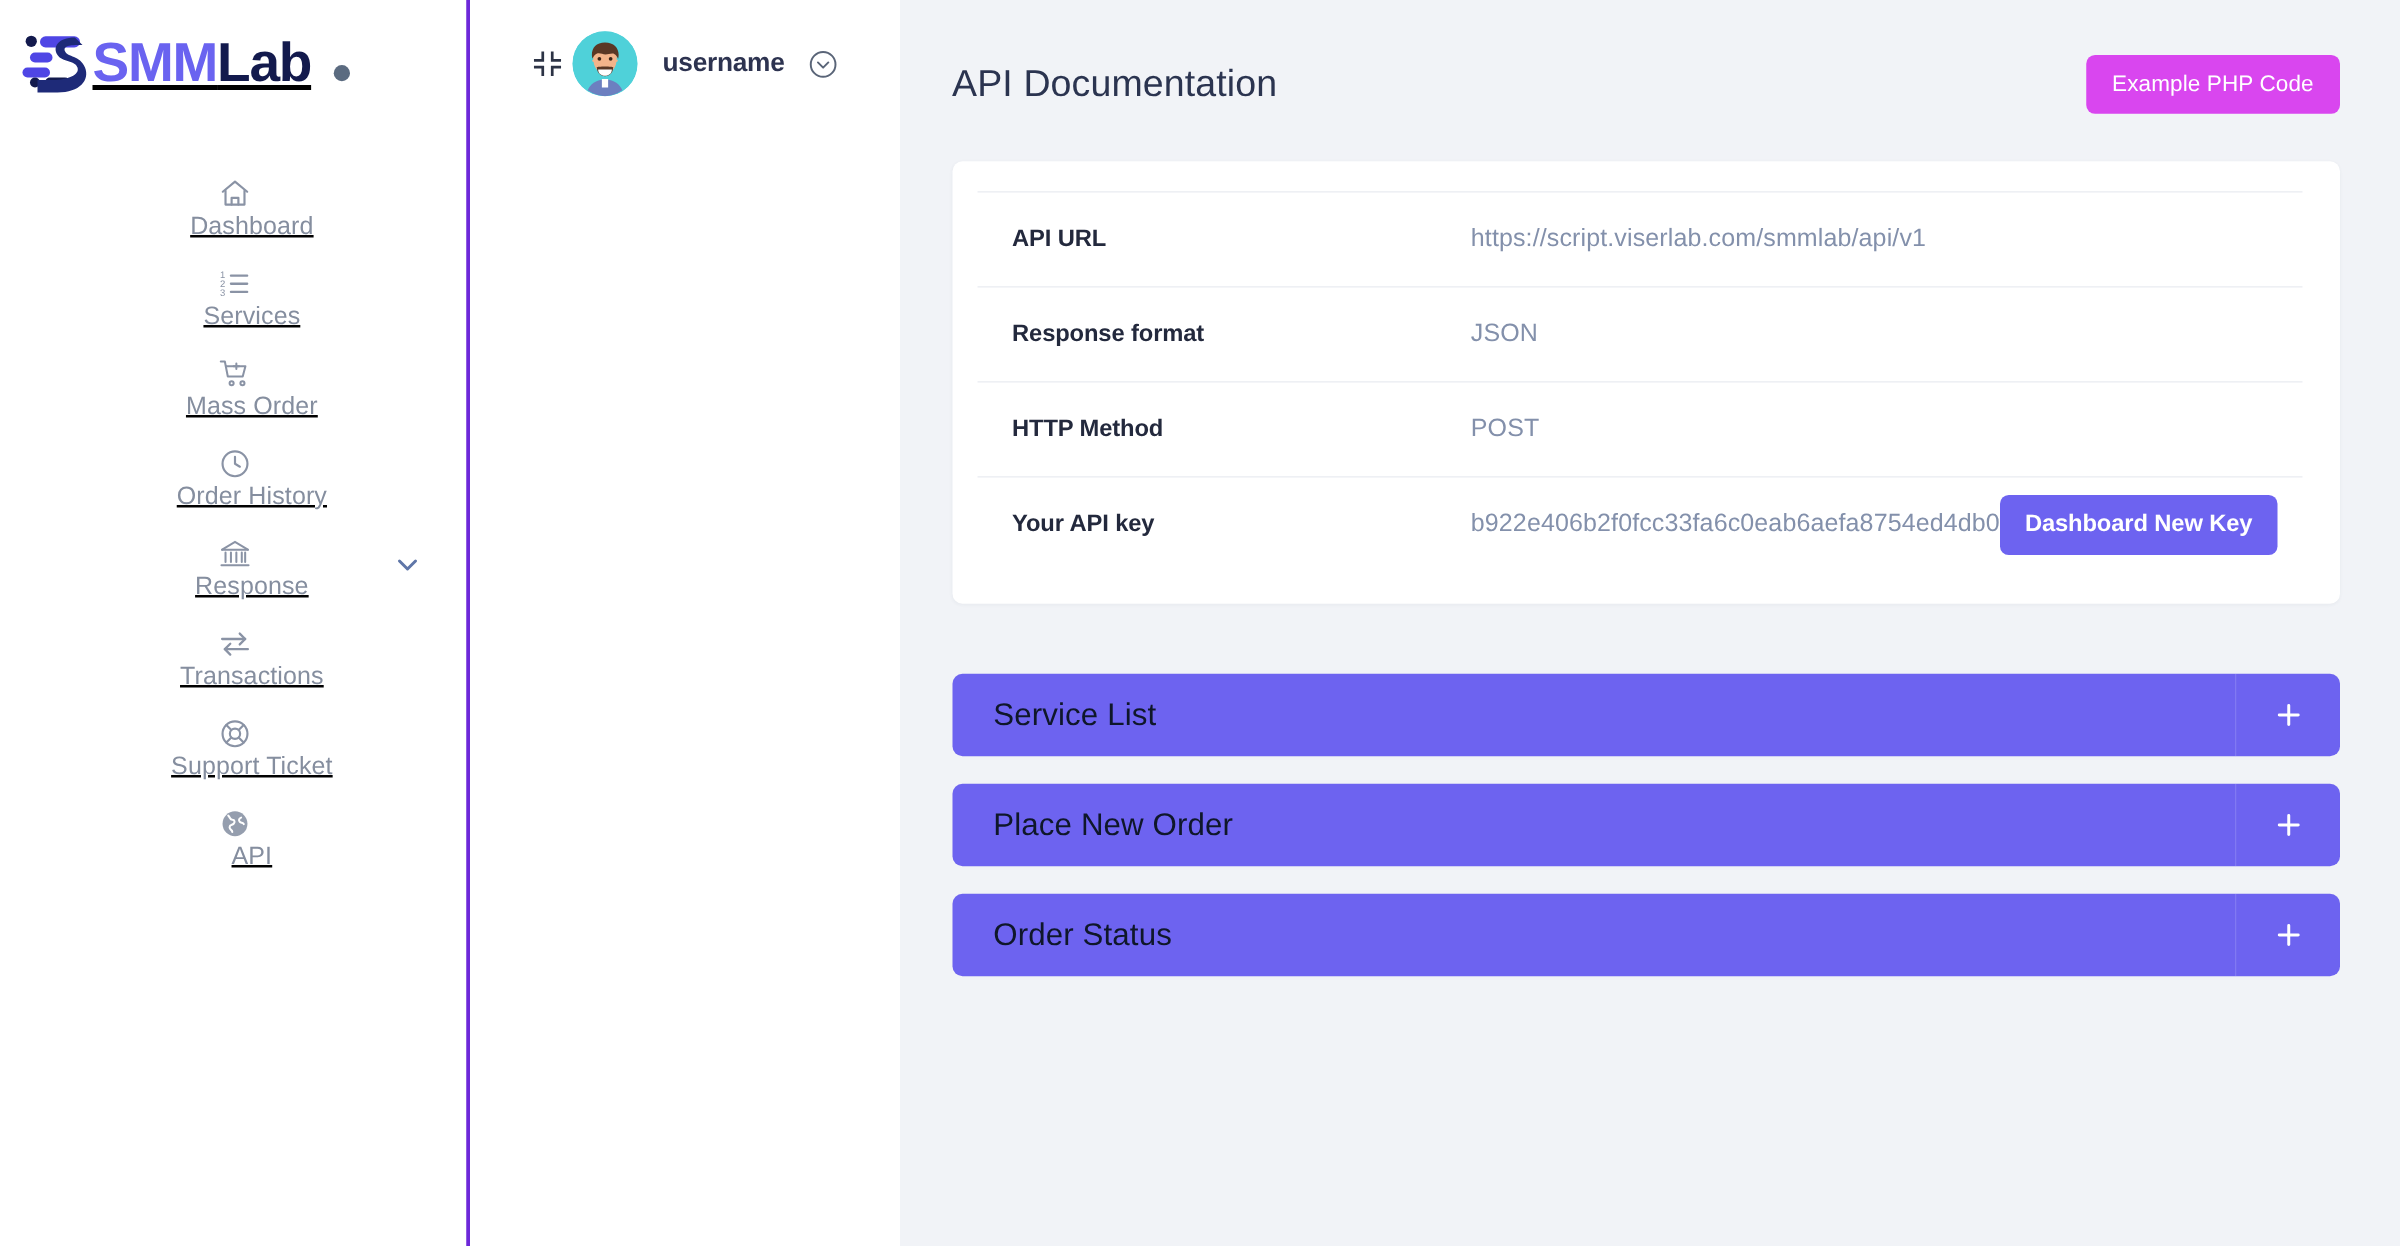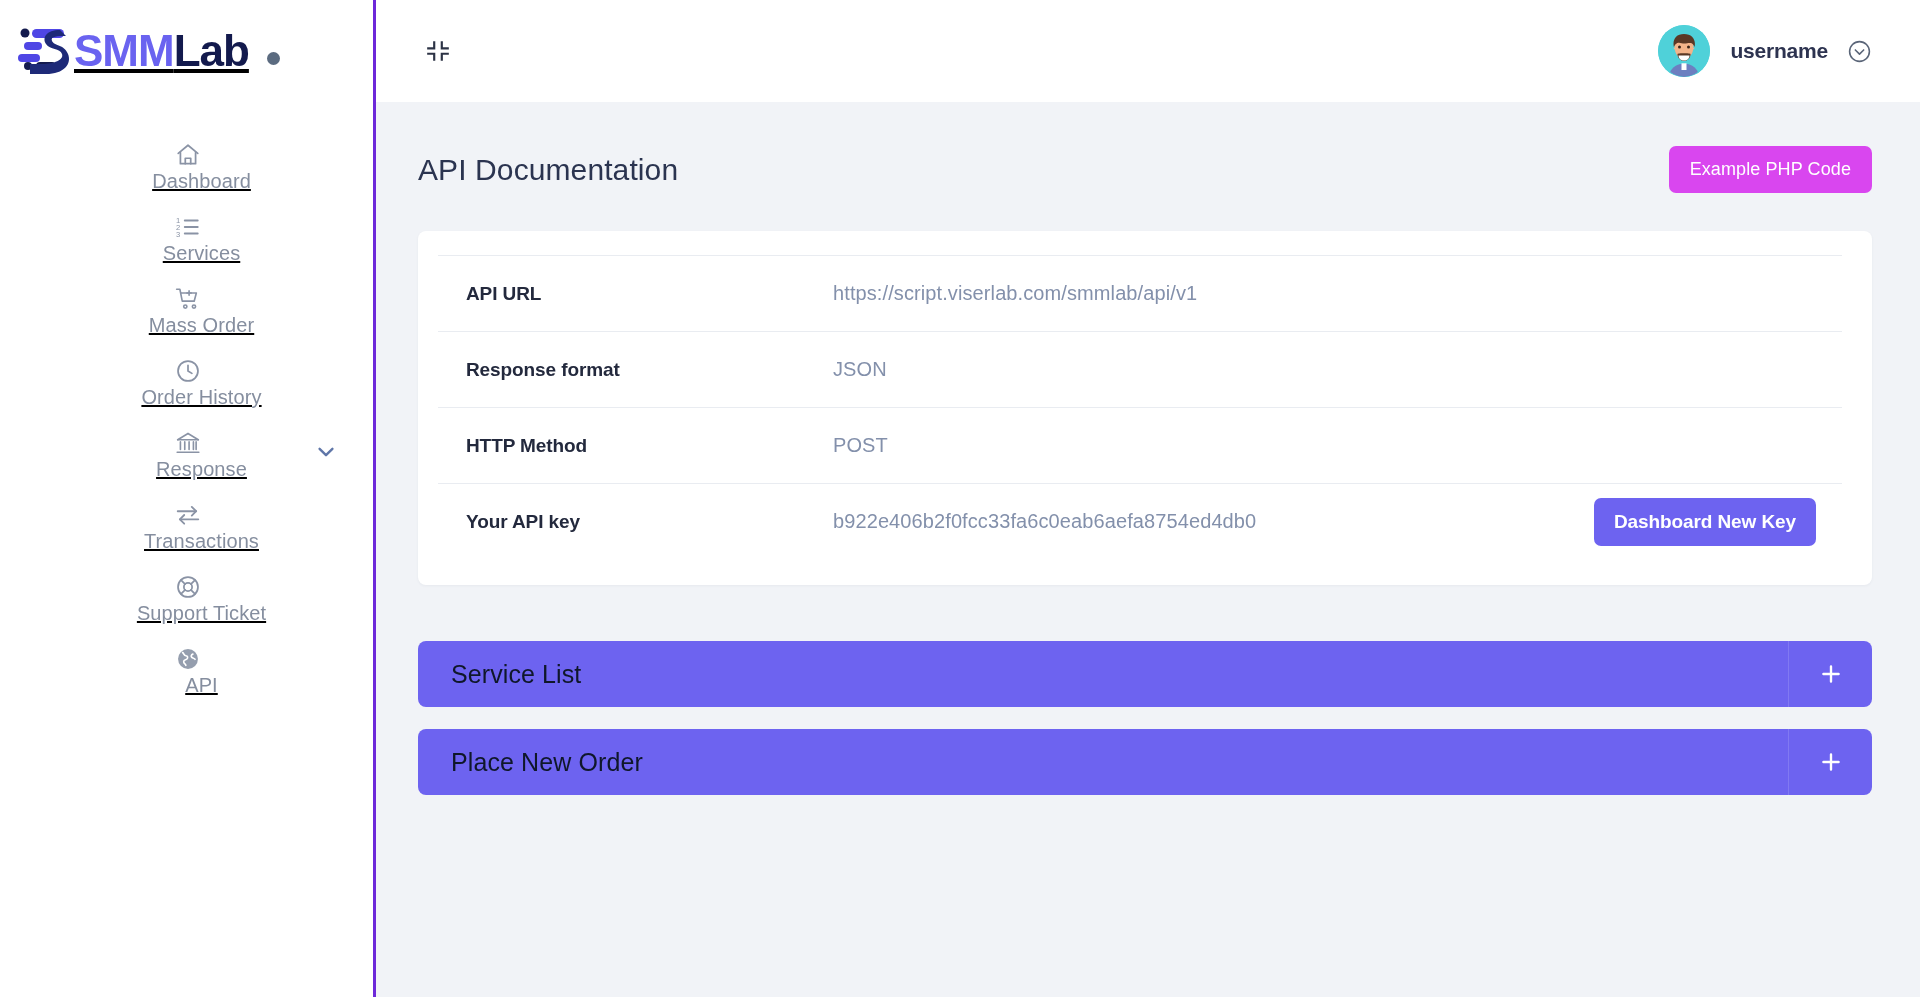--- a/index.html
+++ b/index.html
@@ -55,21 +55,21 @@
     font-size: 20px; margin-left: 28px;
     color: #858e9f; letter-spacing: 0.1px;
   }
   .nav-caret {
     position: absolute; right: 36px; top: 50%;
     transform: translateY(-50%);
     color: #5f76a8; display: flex;
   }
 
   
-  .main { flex: 1 1 auto; display: flex; flex-direction: column; min-width: 0; }
+  .main { flex: 1 1 auto; display: flex; flex-direction: row; min-width: 0; }
   .topbar {
     height: 102px; background: #ffffff;
     display: flex; align-items: center; justify-content: space-between;
     padding: 0 48px 0 42px;
     flex: 0 0 102px;
   }
   .collapse-btn {
     width: 40px; height: 40px;
     display: flex; align-items: center; justify-content: center;
     cursor: pointer; color: #2c3345;
@@ -376,18 +376,26 @@
 
         <div class="acc-item">
           <span class="acc-title">Place New Order</span>
           <span class="acc-toggle">
             <svg viewBox="0 0 24 24" width="26" height="26" fill="none" stroke="currentColor" stroke-width="2.2" stroke-linecap="round">
               <path d="M12 5v14M5 12h14"></path>
             </svg>
           </span>
         </div>
 
+        <div class="acc-item">
+          <span class="acc-title">Order Status</span>
+          <span class="acc-toggle">
+            <svg viewBox="0 0 24 24" width="26" height="26" fill="none" stroke="currentColor" stroke-width="2.2" stroke-linecap="round">
+              <path d="M12 5v14M5 12h14"></path>
+            </svg>
+          </span>
+        </div>
 
       </div>
 
     </section>
   </div>
 </div>
 
 </body></html>

